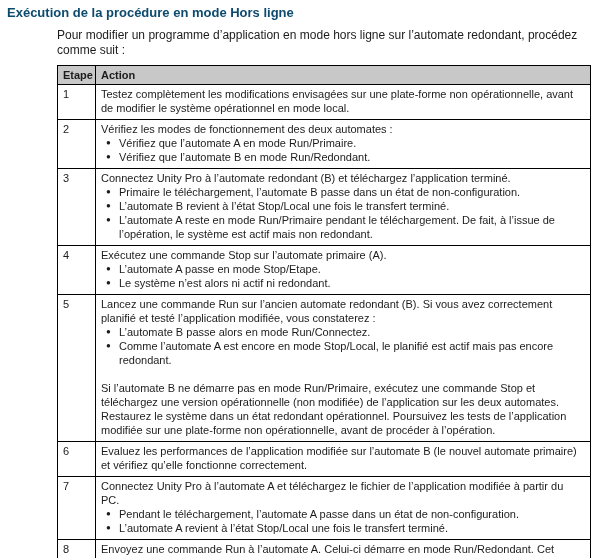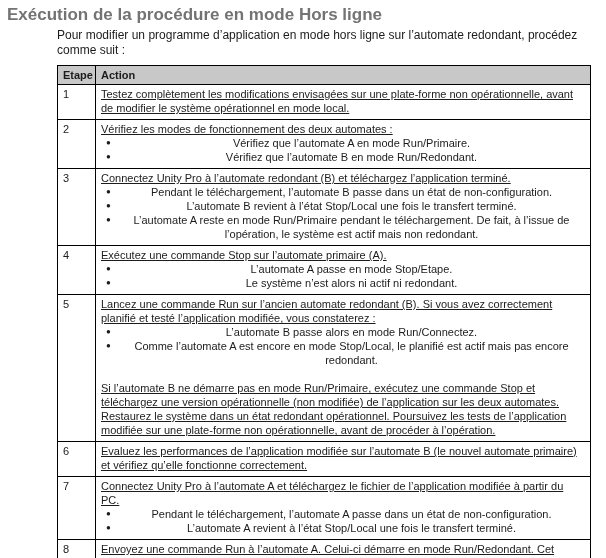--- a/index.html
+++ b/index.html
@@ -6,23 +6,23 @@
   html, body { width: 606px; height: 558px; background: #ffffff; overflow: hidden; }
   body {
     font-family: "Liberation Sans", "DejaVu Sans", sans-serif;
     color: #1c1c1c;
     -webkit-font-smoothing: antialiased;
   }
   .page { position: relative; width: 606px; height: 558px; }
   .doc-title {
     position: absolute;
     left: 7px; top: 5px;
-    font-size: 17px;
+    font-size: 13px;
     font-weight: bold;
-    color: #737373;
+    color: #0c4a6e;
     letter-spacing: 0;
   }
   .intro {
     position: absolute;
     left: 57px; top: 28px;
     width: 560px;
     font-size: 12px;
     line-height: 15px;
     color: #1c1c1c;
   }
@@ -43,28 +43,28 @@
     margin-left: 15px;
   }
   .proc-table th {
     background: #c8c8c8;
     font-weight: bold;
     padding: 2px 4px 2px 5px;
     font-size: 11px;
   }
   .proc-table td { padding: 2px 6px 4px 5px; }
   .col-step { width: 38px; }
-  .cell-text { margin: 0; text-decoration: underline; }
+  .cell-text { margin: 0; }
   .cell-text.after-bullets { margin-top: 14px; }
   ul.bullets {
     list-style: none;
     margin: 0;
     padding: 0 0 0 5px;
   }
-  ul.bullets li { position: relative; padding-left: 13px; text-align: center; }
+  ul.bullets li { position: relative; padding-left: 13px; }
   ul.bullets li::before {
     content: "\25CF";
     position: absolute;
     left: 0; top: 0;
     font-size: 8px;
     line-height: 14px;
   }
 </style>
 </head>
 <body>
@@ -95,21 +95,21 @@
               <li>Vérifiez que l’automate A en mode Run/Primaire.</li>
               <li>Vérifiez que l’automate B en mode Run/Redondant.</li>
             </ul>
           </td>
         </tr>
         <tr>
           <td class="col-step">3</td>
           <td>
             <div class="cell-text">Connectez Unity Pro à l’automate redondant (B) et téléchargez l’application terminé.</div>
             <ul class="bullets">
-              <li>Pendant le téléchargement, l’automate B passe dans un état de non-configuration.</li>
+              <li>Primaire le téléchargement, l’automate B passe dans un état de non-configuration.</li>
               <li>L’automate B revient à l’état Stop/Local une fois le transfert terminé.</li>
               <li>L’automate A reste en mode Run/Primaire pendant le téléchargement. De fait, à l’issue de l’opération, le système est actif mais non redondant.</li>
             </ul>
           </td>
         </tr>
         <tr>
           <td class="col-step">4</td>
           <td>
             <div class="cell-text">Exécutez une commande Stop sur l’automate primaire (A).</div>
             <ul class="bullets">

